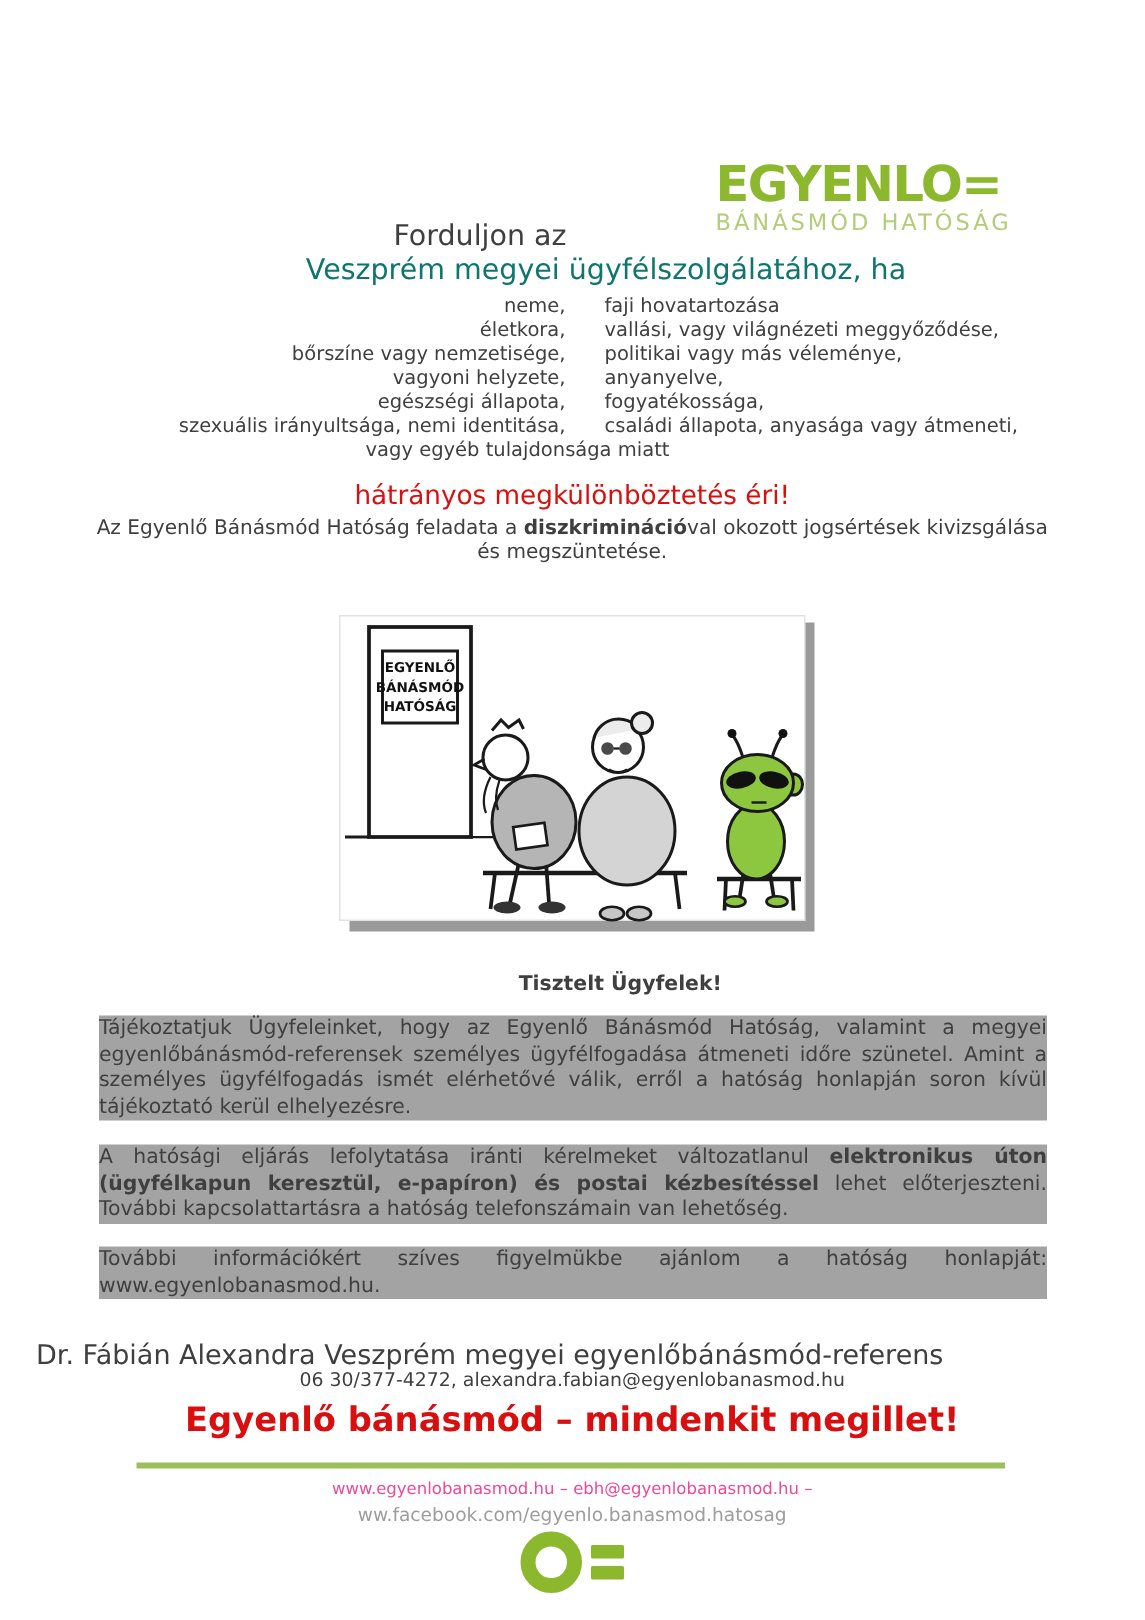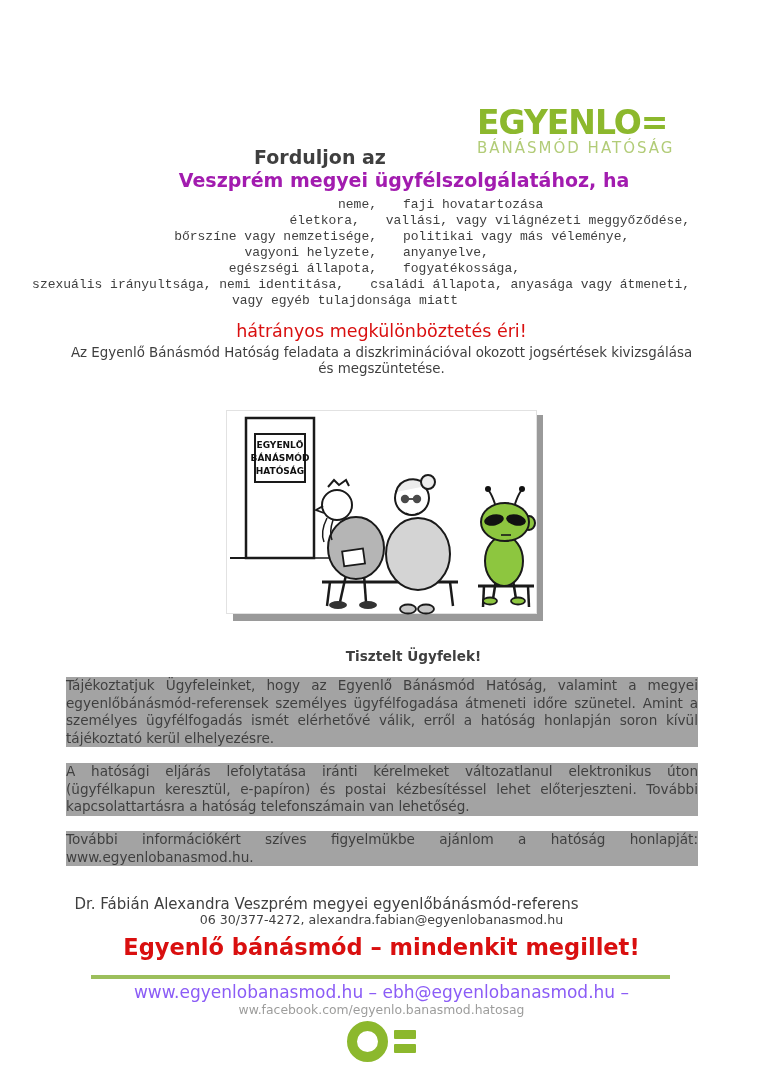--- a/index.html
+++ b/index.html
@@ -8,54 +8,54 @@
     font-family:"DejaVu Sans","Liberation Sans",sans-serif;color:#3f3f3f;
   }
   .abs{position:absolute;}
 
   
   .logo{top:106px;left:477px;width:220px;}
   .logo-word{font-size:33px;font-weight:bold;color:#8cb82d;letter-spacing:-1px;line-height:1;}
   .logo-sub{font-size:15px;color:#b2cc78;letter-spacing:2px;margin-top:2px;line-height:1;}
 
   
-  .title1{top:146px;left:0;width:640px;text-align:center;font-size:19px;font-weight:bold;color:#3f3f3f;line-height:23px;}
-  .title2{top:169px;left:44px;width:720px;text-align:center;font-size:19px;font-weight:bold;color:#a21caf;line-height:23px;}
-
-  
-  .grounds{top:197px;left:0;width:690px;font-size:13px;line-height:16px;font-family:Liberation Mono, monospace;}
+  .title1{top:146px;left:0;width:640px;text-align:center;font-size:19px;font-weight:normal;color:#3f3f3f;line-height:23px;}
+  .title2{top:169px;left:44px;width:720px;text-align:center;font-size:19px;font-weight:normal;color:#0f766e;line-height:23px;}
+
+  
+  .grounds{top:197px;left:0;width:690px;font-size:13px;line-height:16px;}
   .grow{display:flex;}
   .gl{width:377px;text-align:right;white-space:nowrap;}
   .gr{margin-left:26px;text-align:left;white-space:nowrap;}
   .gfoot{text-align:center;}
 
   
   .alert{top:321px;left:0;width:763px;text-align:center;font-size:17.5px;font-weight:normal;color:#d90f0f;line-height:21px;}
   .task{top:345px;left:41px;width:681px;text-align:center;font-size:13.4px;line-height:15.6px;}
 
   
   .cartoon{top:410px;left:226px;width:318px;height:212px;}
   .sign-text{font-family:"DejaVu Sans",sans-serif;font-size:9px;font-weight:bold;fill:#111;text-anchor:middle;}
 
   
   .salutation{top:648px;left:0;width:763px;text-align:center;font-size:13.6px;font-weight:bold;margin-left:32px;}
   .para{position:absolute;left:66px;width:632px;margin:0;text-align:justify;font-size:13.6px;line-height:17.6px;background:#a3a3a3;}
   .p1{top:677px;} .p2{top:763px;} .p3{top:831px;}
-  .bold{font-weight:normal;}
-
-  
-  .contact1{top:896px;left:0;width:653px;text-align:center;font-size:15px;line-height:16px;}
+  .bold{font-weight:bold;}
+
+  
+  .contact1{top:896px;left:0;width:653px;text-align:center;font-size:18px;line-height:16px;}
   .contact2{top:912px;left:0;width:763px;text-align:center;font-size:12.6px;line-height:16px;}
 
   
   .slogan{top:934px;left:0;width:763px;text-align:center;font-size:22.5px;font-weight:bold;color:#d90f0f;line-height:27px;}
 
   
   .divider{top:975px;left:91px;width:579px;height:4px;background:#9cbf5c;}
-  .footer1{top:984px;left:0;width:763px;text-align:center;font-size:17px;color:#8b5cf6;line-height:17px;}
+  .footer1{top:984px;left:0;width:763px;text-align:center;font-size:11px;color:#ec4899;line-height:17px;}
   .footer2{top:1001px;left:0;width:763px;text-align:center;font-size:12.4px;color:#9d9d9c;line-height:17px;}
 
   
   .bottom-logo{top:1021px;left:0;width:763px;display:flex;justify-content:center;align-items:center;gap:6px;}
   .ring{display:block;width:21px;height:21px;border:10px solid #8cb82d;border-radius:50%;}
   .eq{display:flex;flex-direction:column;gap:5px;}
   .bar{width:22px;height:9px;background:#8cb82d;border-radius:1px;}
 </style>
 </head>
 <body>

